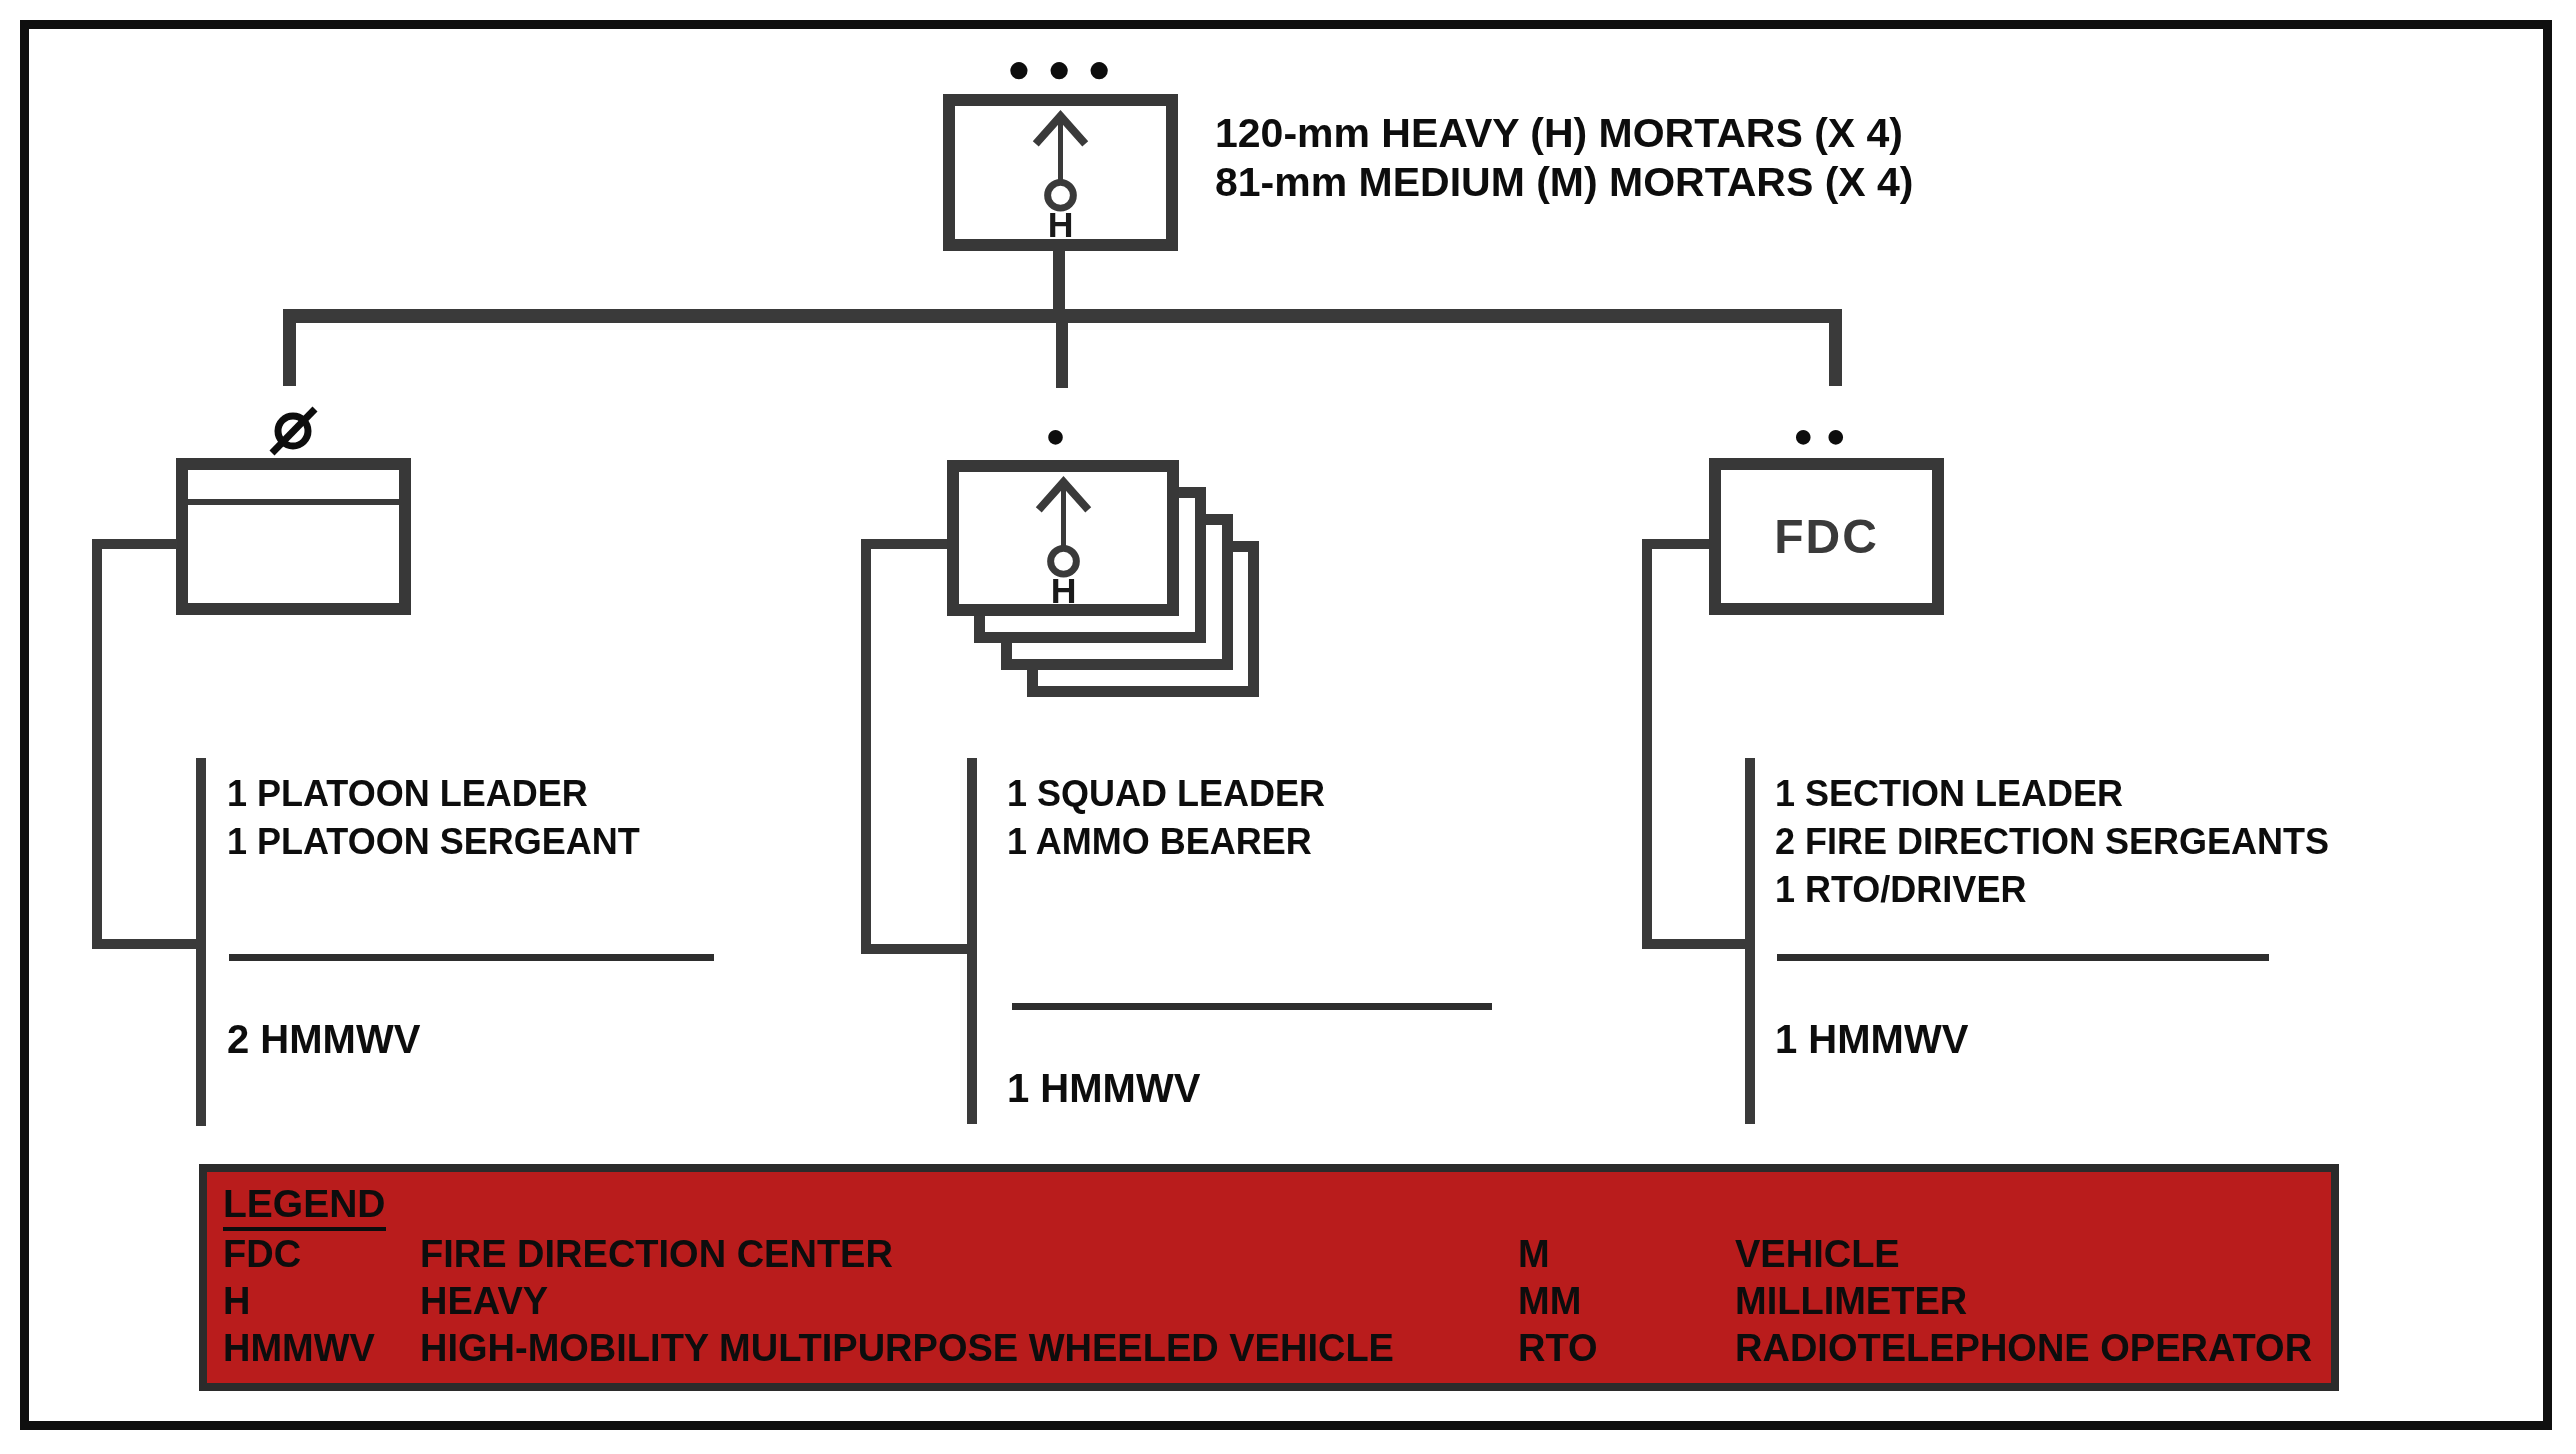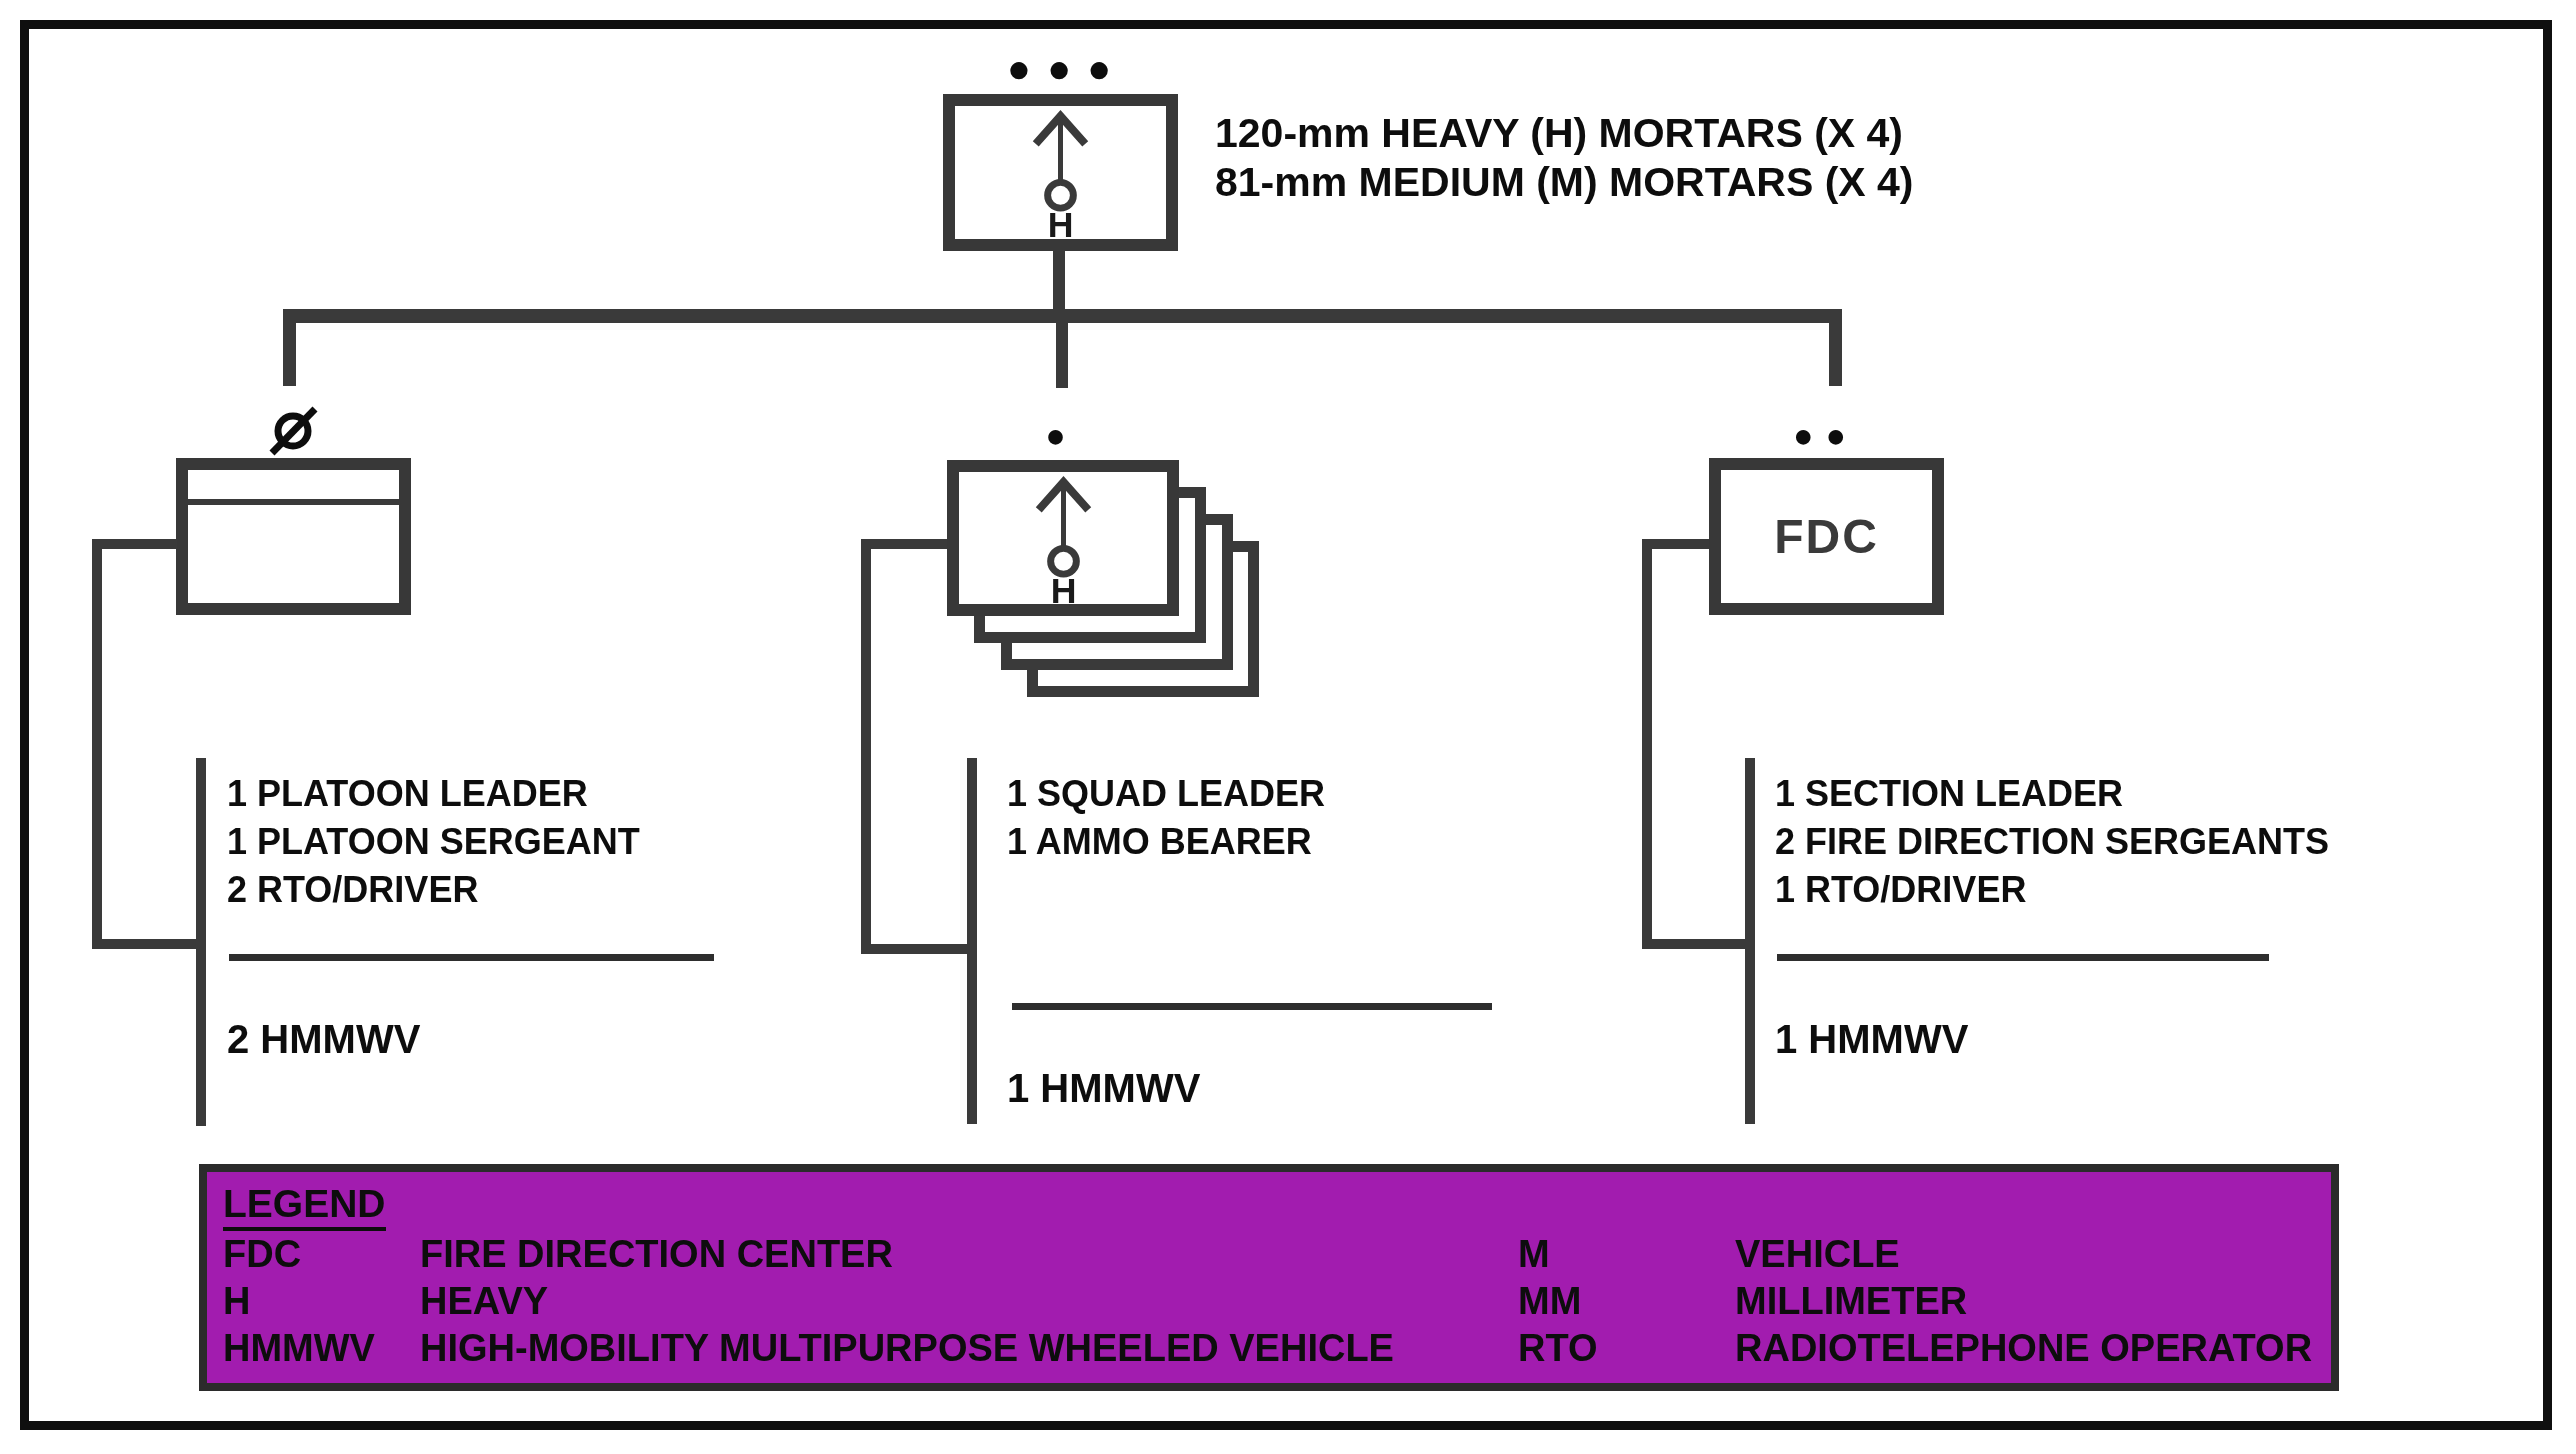--- a/index.html
+++ b/index.html
@@ -26,21 +26,21 @@
   .equip{font-size:40px;line-height:48px;white-space:nowrap;}
   .divider{background:#2e2e2e;height:7px;}
   
   .fdc-label{width:100%;height:100%;display:flex;align-items:center;justify-content:center;
     font-size:48px;letter-spacing:2px;color:#3a3a3a;}
   
   .hq-band{position:absolute;left:0;right:0;top:29px;height:6px;background:#3a3a3a;}
   
   .symbol-wrap{position:absolute;left:0;top:0;right:0;bottom:0;display:flex;align-items:center;justify-content:center;}
   
-  .legend-box{left:199px;top:1164px;width:2140px;height:227px;border:8px solid #2b2b2b;box-sizing:border-box;background:#a21caf;}
+  .legend-box{left:199px;top:1164px;width:2140px;height:227px;border:8px solid #2b2b2b;box-sizing:border-box;background:#b91c1c;}
   .legend-content{position:absolute;left:16px;top:10px;right:8px;}
   .legend-title{display:inline-block;font-size:39px;line-height:44px;border-bottom:4px solid #0d0d0d;padding-bottom:1px;}
   .legend-row{display:flex;font-size:38px;line-height:47px;white-space:nowrap;}
   .lg-abbr1{width:197px;flex:0 0 auto;}
   .lg-def1{width:1098px;flex:0 0 auto;}
   .lg-abbr2{width:217px;flex:0 0 auto;}
   .lg-def2{flex:1 1 auto;}
 </style>
 </head>
 <body>
@@ -85,21 +85,20 @@
   </div>
 
   <div class="abs line" style="left:92px;top:539px;width:85px;height:10px;"></div>
   <div class="abs line" style="left:92px;top:539px;width:10px;height:410px;"></div>
   <div class="abs line" style="left:92px;top:939px;width:114px;height:10px;"></div>
   <div class="abs line" style="left:196px;top:758px;width:10px;height:368px;"></div>
 
   <div class="abs plist" style="left:227px;top:770px;">
     <div>1 PLATOON LEADER</div>
     <div>1 PLATOON SERGEANT</div>
-    <div>2 RTO/DRIVER</div>
   </div>
   <div class="abs divider" style="left:229px;top:954px;width:485px;"></div>
   <div class="abs equip" style="left:227px;top:1015px;">2 HMMWV</div>
 
   <div class="abs echelon echelon-dots-sm" style="left:1012px;top:416px;width:99px;">●</div>
 
   <div class="abs stack-box" style="left:1027px;top:541px;width:232px;height:156px;z-index:1;"></div>
   <div class="abs stack-box" style="left:1001px;top:514px;width:232px;height:156px;z-index:2;"></div>
   <div class="abs stack-box" style="left:974px;top:487px;width:232px;height:156px;z-index:3;"></div>
   <div class="abs unit-box" style="left:947px;top:460px;width:232px;height:156px;z-index:4;">

